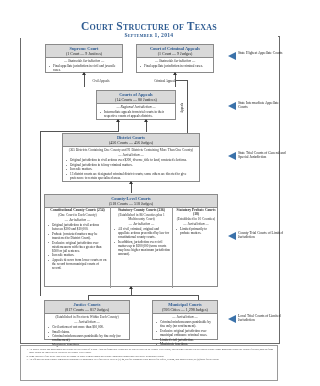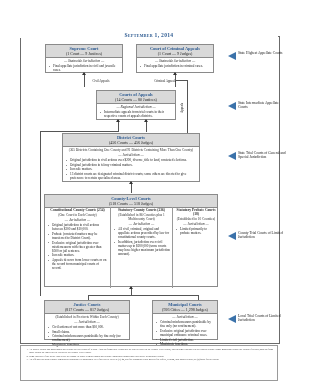--- a/index.html
+++ b/index.html
@@ -53,20 +53,21 @@
   .footnotes ol{margin:0;padding-left:5px;}
   .footnotes li{font-size:2.5px;line-height:3px;color:#333;margin-bottom:.6px;}
 
   .colbox{position:absolute;box-sizing:border-box;}
 </style>
 </head>
 <body>
 
 <div class="page">
 
+  <div class="title">Court Structure of Texas</div>
 
   <div class="outer"></div>
 
   <div class="datebar">
     <div class="line l1"></div>
     <div class="line l2"></div>
     <div class="dtxt">September 1, 2014</div>
   </div>
 
   <div class="box" style="left:45px;top:44px;width:78px;height:29px;">

